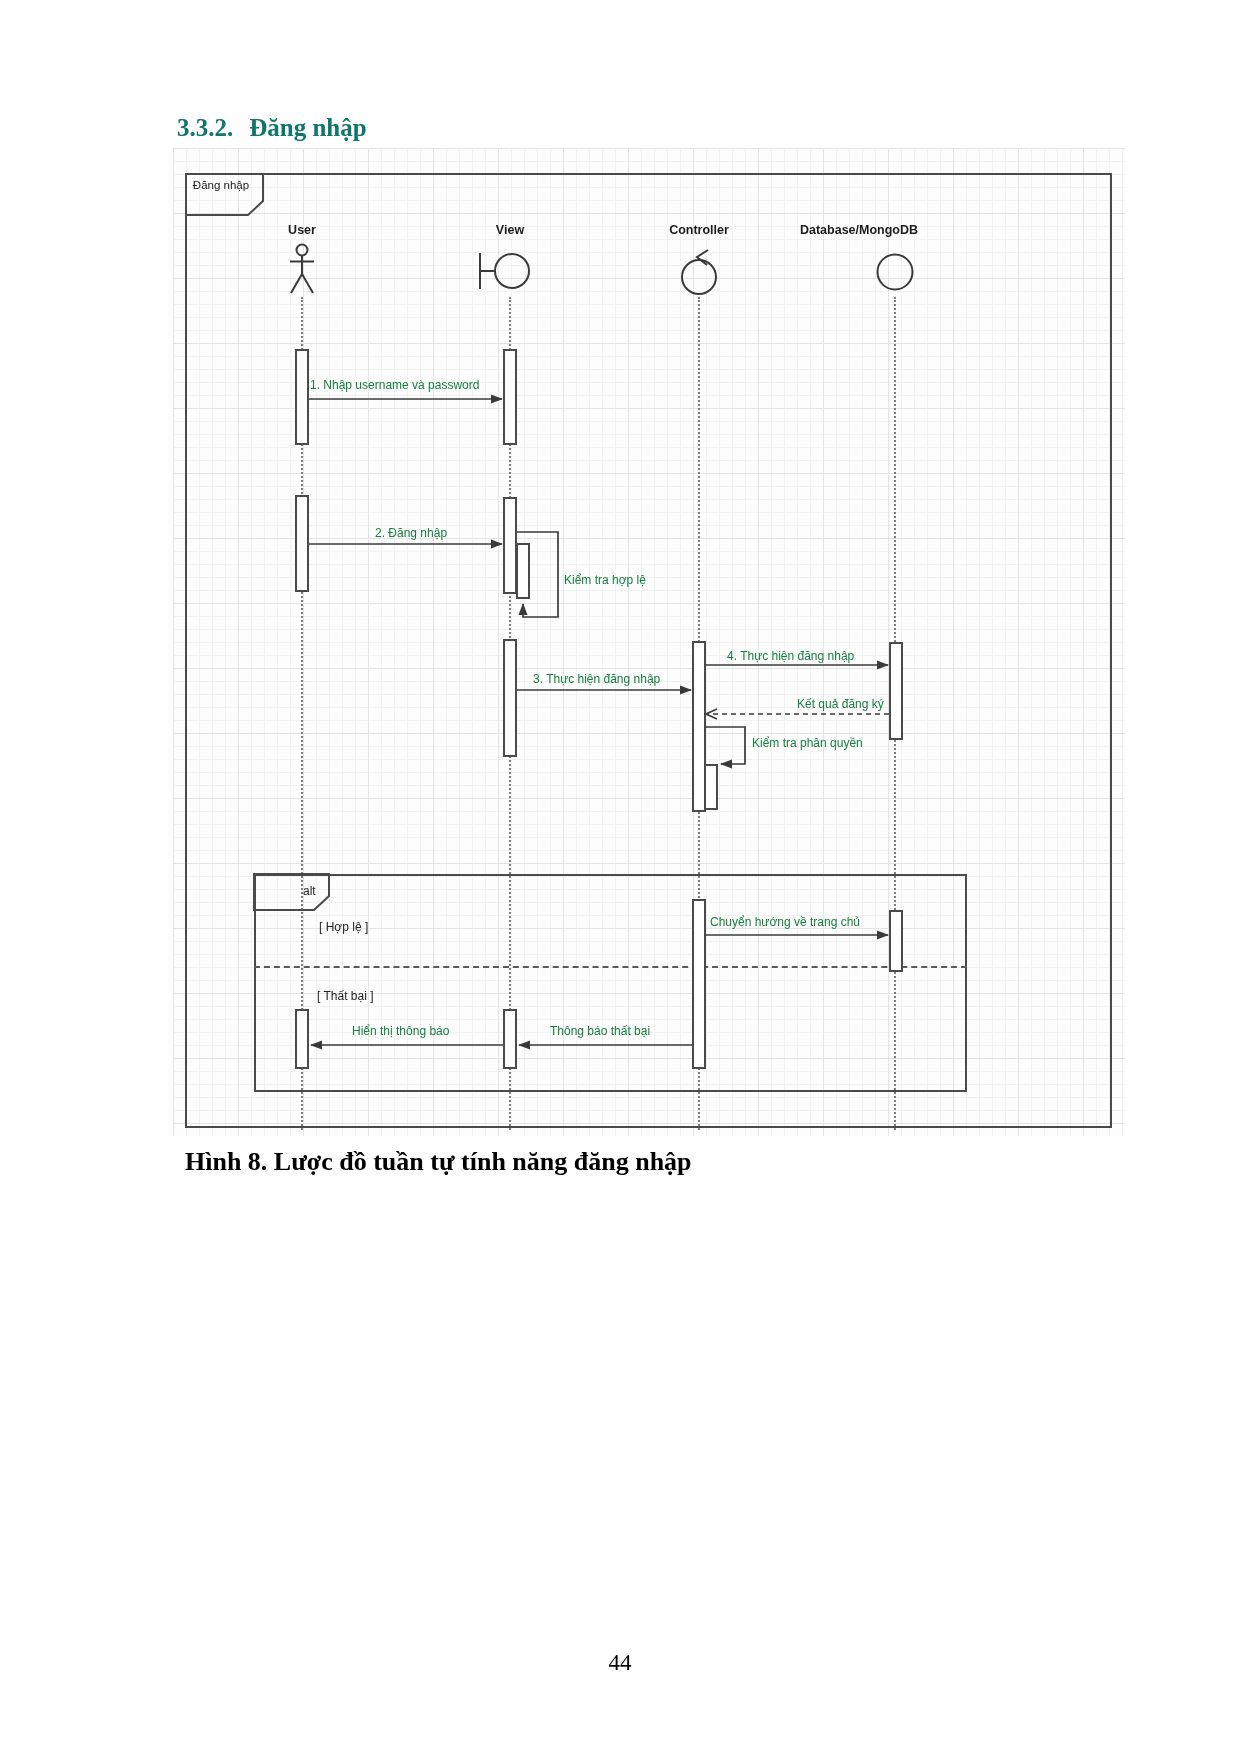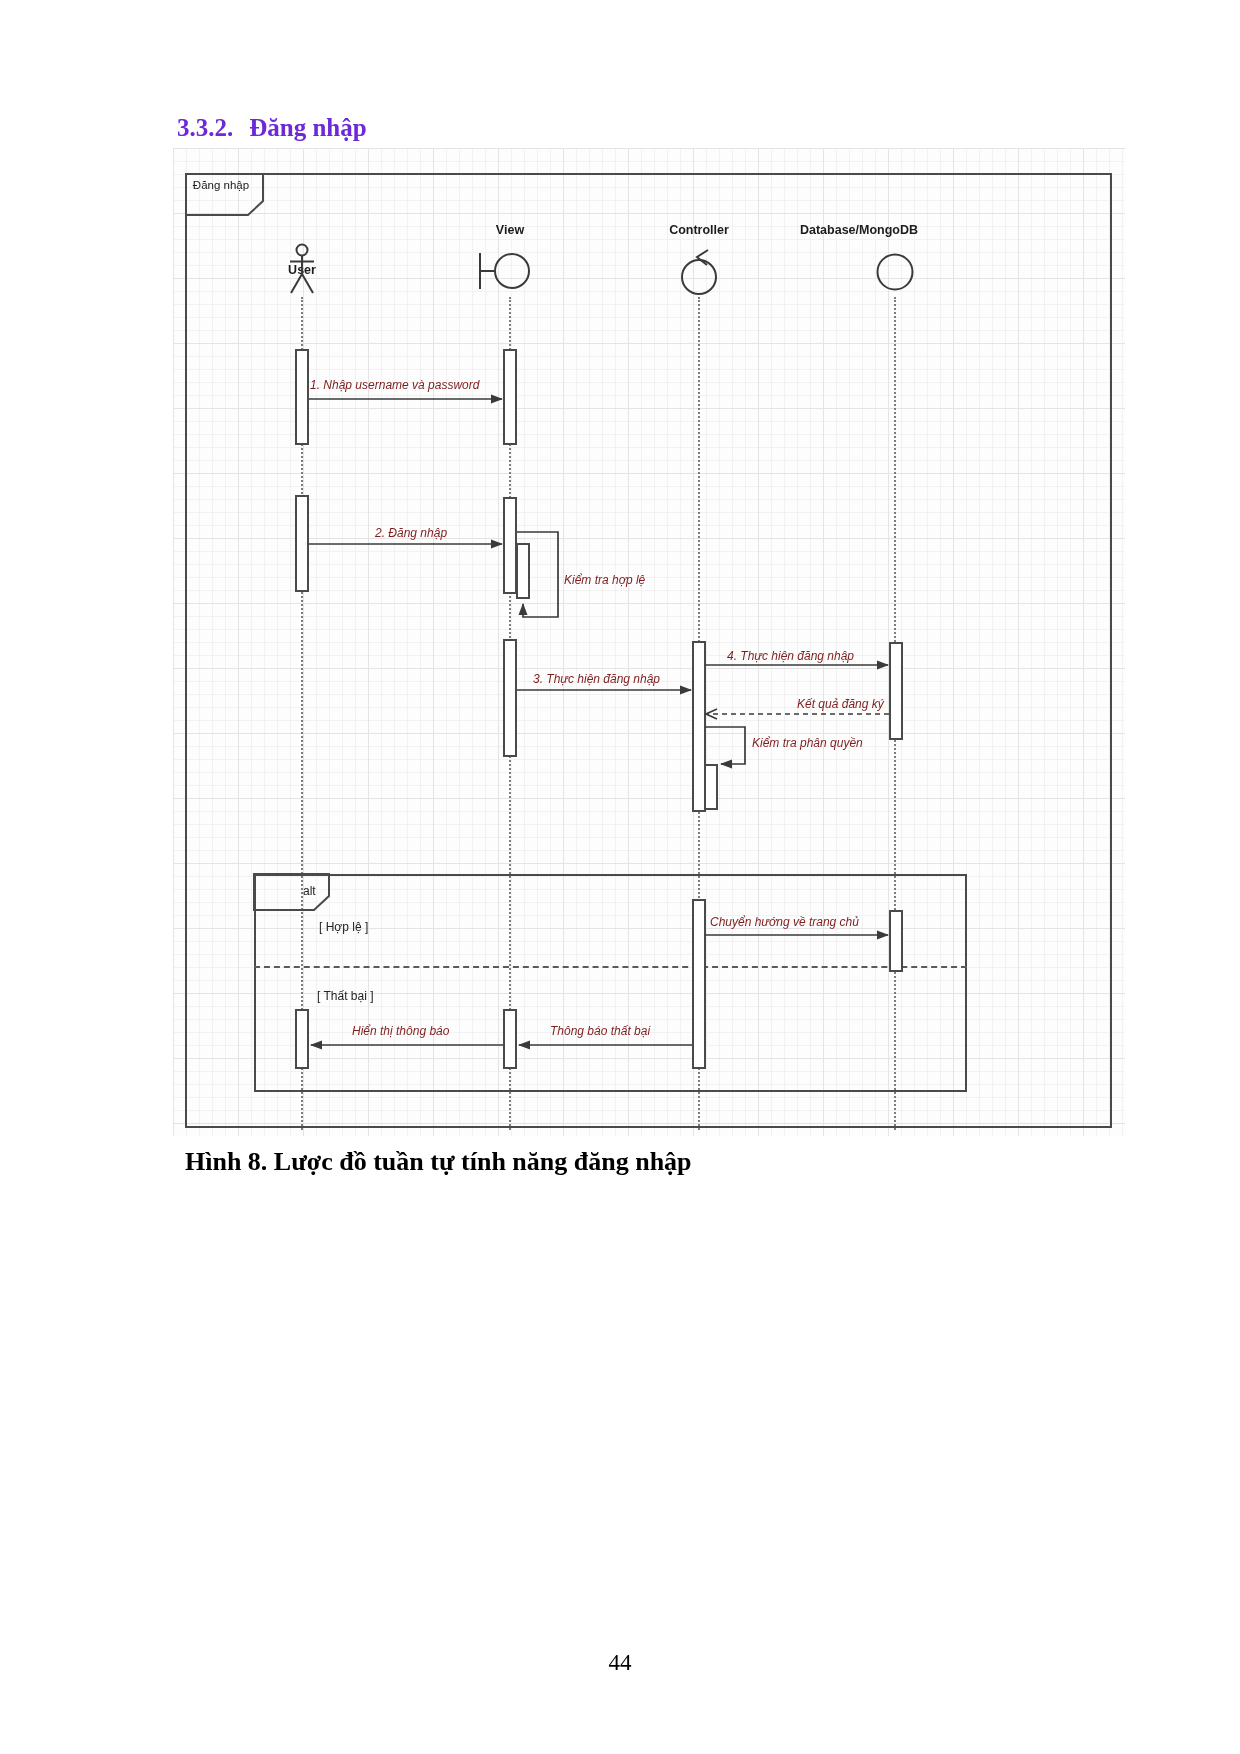--- a/index.html
+++ b/index.html
@@ -1,20 +1,20 @@
 <!DOCTYPE html>
 <html><head>
 <meta charset="utf-8">
 <style>
   html,body{margin:0;padding:0;}
   body{width:1240px;height:1754px;background:#ffffff;position:relative;overflow:hidden;
        font-family:"Liberation Sans","DejaVu Sans",sans-serif;}
   
   .heading{position:absolute;left:177px;top:114px;font-family:"Liberation Serif","DejaVu Serif",serif;
-           font-weight:bold;font-size:25px;color:#6d28d9;}
+           font-weight:bold;font-size:25px;color:#0f766e;}
   .heading .num{margin-right:16px;}
   .caption{position:absolute;left:185px;top:1147px;width:927px;text-align:left;
            font-family:"Liberation Serif","DejaVu Serif",serif;font-weight:bold;font-size:26px;color:#000;}
   .pagenum{position:absolute;left:0;top:1650px;width:1240px;text-align:center;
            font-family:"Liberation Serif","DejaVu Serif",serif;font-size:23px;color:#000;}
   
   .grid-area{position:absolute;left:173px;top:148px;width:952px;height:988px;background-color:#fdfdfd;
     background-image:
       linear-gradient(to right,#e4e4e4 1px,transparent 1px),
       linear-gradient(to bottom,#e4e4e4 1px,transparent 1px),
@@ -23,21 +23,21 @@
     background-size:65px 65px,65px 65px,13px 13px,13px 13px;}
   
   .frame{position:absolute;left:185px;top:173px;width:927px;height:955px;
          border:2px solid #4a4a4a;box-sizing:border-box;}
   .frame-title{position:absolute;left:2px;top:1px;width:64px;height:38px;z-index:6;
          font-size:11.5px;line-height:1.3;text-align:center;color:#1c1c1c;padding-top:2px;}
   .lifeline{position:absolute;top:122px;height:833px;width:0;border-left:2px dotted #7c7c7c;z-index:1;}
   .head-lbl{position:absolute;top:48px;transform:translateX(-50%);font-weight:bold;
             font-size:12.5px;color:#1c1c1c;white-space:nowrap;z-index:5;}
   .bar{position:absolute;width:14px;background:#fff;border:2px solid #4a4a4a;box-sizing:border-box;z-index:3;}
-  .msg{position:absolute;font-size:12px;color:#7f1d1d;white-space:nowrap;z-index:5;font-style:italic;}
+  .msg{position:absolute;font-size:12px;color:#15803d;white-space:nowrap;z-index:5;}
   .guard{position:absolute;font-size:12px;color:#222;white-space:nowrap;z-index:5;font-weight:normal;}
   .alt-box{position:absolute;left:67px;top:699px;width:713px;height:218px;
            border:2px solid #4a4a4a;box-sizing:border-box;z-index:2;}
   .alt-divider{position:absolute;left:67px;top:791px;width:713px;height:0;
            border-top:2px dashed #5a5a5a;z-index:2;}
   .arrow-layer{position:absolute;left:0;top:0;width:927px;height:955px;z-index:4;pointer-events:none;}
   .icon{position:absolute;z-index:5;}
   .pent{position:absolute;z-index:5;}
 </style>
 </head>
@@ -49,21 +49,21 @@
 
 <div class="grid-area"></div>
 
 <div class="frame">
 
   <svg class="pent" style="left:-2px;top:-2px;" width="80" height="44">
     <path d="M1,1 H78 V28 L63,42 H1 Z" fill="none" stroke="#4a4a4a" stroke-width="2"></path>
   </svg>
   <div class="frame-title">Đăng nhập</div>
 
-  <div class="head-lbl" style="left:115px;margin-top:40px;">User</div>
+  <div class="head-lbl" style="left:115px;">User</div>
   <div class="head-lbl" style="left:323px;">View</div>
   <div class="head-lbl" style="left:512px;">Controller</div>
   <div class="head-lbl" style="left:672px;">Database/MongoDB</div>
 
   <svg class="icon" style="left:100px;top:68px;" width="30" height="54" viewBox="0 0 30 54">
     <g fill="none" stroke="#3a3a3a" stroke-width="2">
       <circle cx="15" cy="7" r="5.5"></circle>
       <line x1="15" y1="12.5" x2="15" y2="31"></line>
       <line x1="3" y1="18.5" x2="27" y2="18.5"></line>
       <line x1="15" y1="31" x2="4" y2="50"></line>

